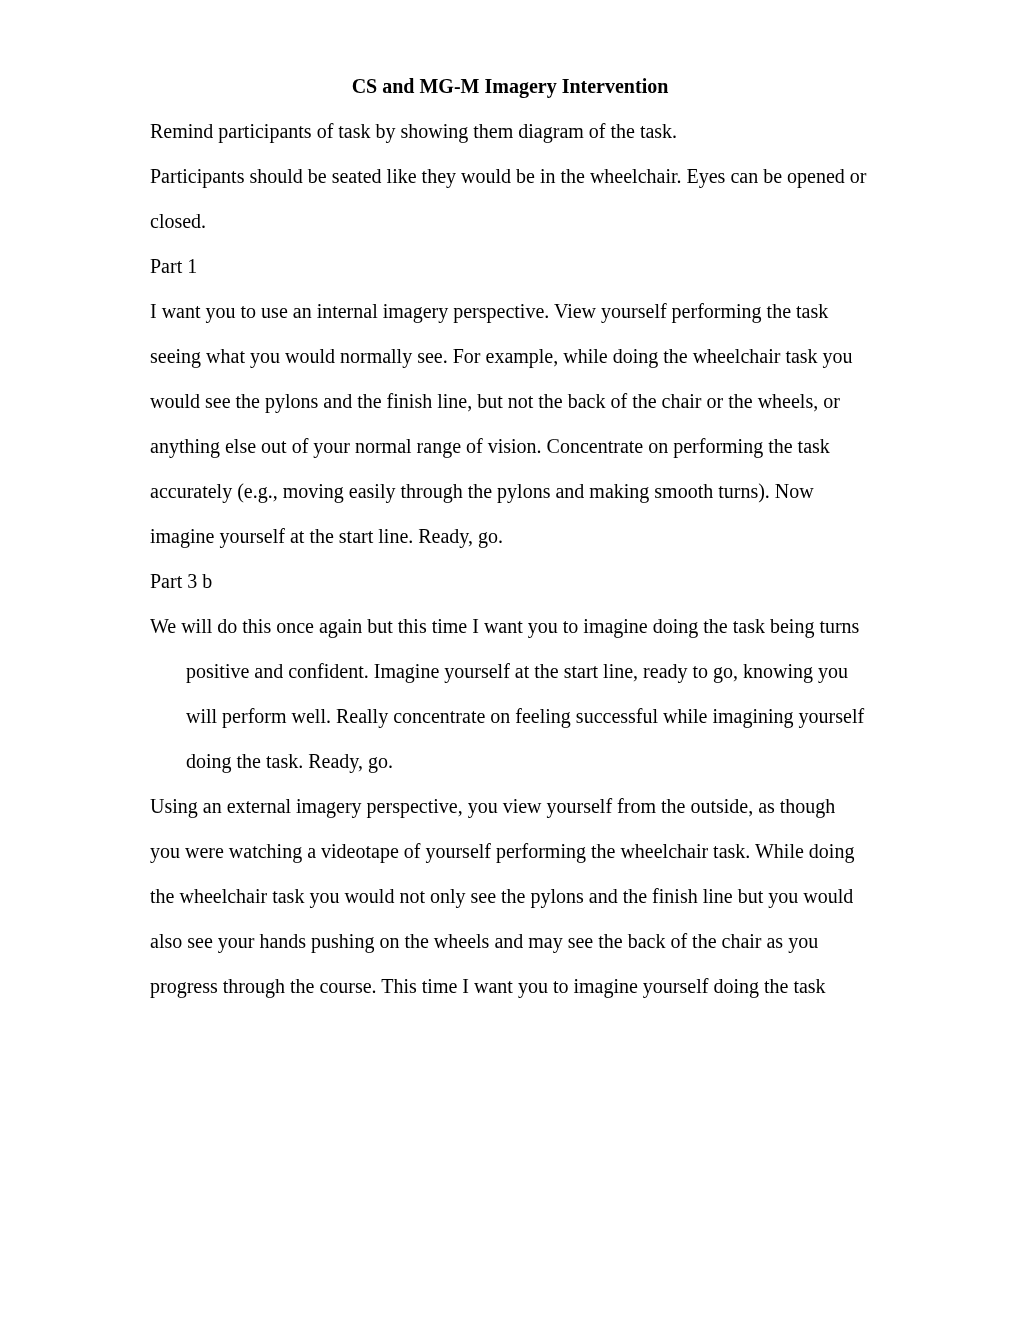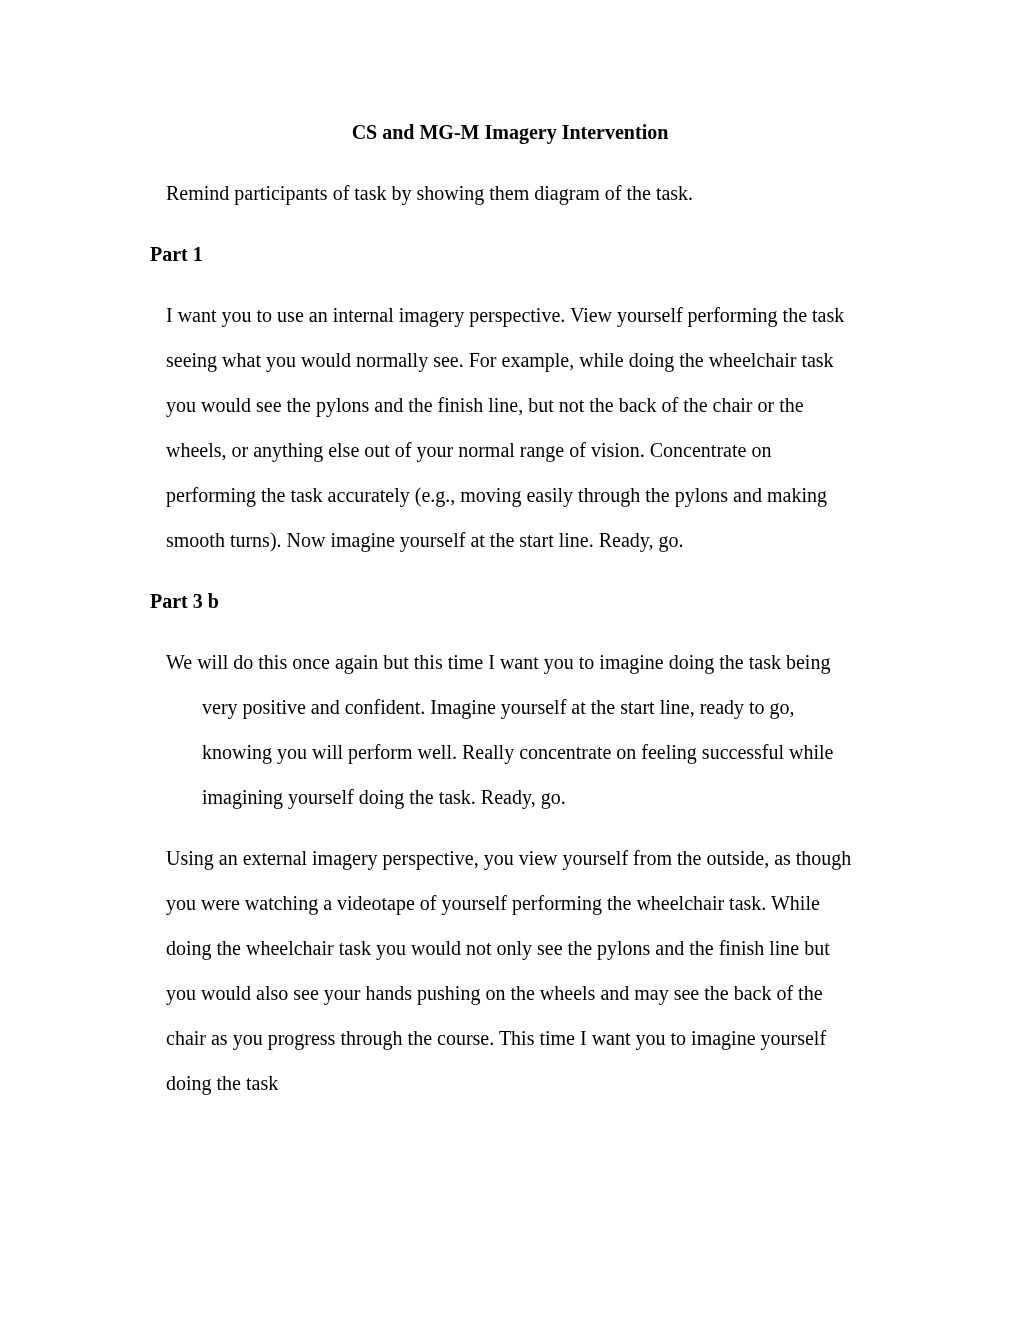--- a/index.html
+++ b/index.html
@@ -5,61 +5,62 @@
   html, body {
     margin: 0;
     padding: 0;
     background: #ffffff;
   }
   .page {
     width: 1020px;
     height: 1320px;
     background: #ffffff;
     box-sizing: border-box;
-    padding: 110px 150px 80px 150px;
+    padding: 64px 150px 80px 150px;
     font-family: "Liberation Serif", "DejaVu Serif", serif;
     font-size: 20px;
     line-height: 45px;
     color: #000000;
     overflow: hidden;
   }
   .doc-title {
     font-size: 20px;
     font-weight: bold;
     text-align: center;
     margin: 0;
     line-height: 45px;
   }
   .para {
-    margin: 16px;
+    margin: 0;
     line-height: 45px;
     text-align: left;
   }
   .heading {
     margin: 0;
-    font-weight: bold;
+    font-weight: normal;
     line-height: 45px;
   }
   .hanging {
     padding-left: 36px;
     text-indent: -36px;
   }
 </style>
 </head>
 <body>
 
 <div class="page">
   <h1 class="doc-title">CS and MG-M Imagery Intervention</h1>
 
   <p class="para">Remind participants of task by showing them diagram of the task.</p>
 
+  <p class="para">Participants should be seated like they would be in the wheelchair. Eyes can be opened or closed.</p>
 
   <p class="heading">Part 1</p>
 
   <p class="para">I want you to use an internal imagery perspective. View yourself performing the task seeing what you would normally see. For example, while doing the wheelchair task you would see the pylons and the finish line, but not the back of the chair or the wheels, or anything else out of your normal range of vision. Concentrate on performing the task accurately (e.g., moving easily through the pylons and making smooth turns). Now imagine yourself at the start line. Ready, go.</p>
 
   <p class="heading">Part 3 b</p>
 
-  <p class="para hanging">We will do this once again but this time I want you to imagine doing the task being very positive and confident. Imagine yourself at the start line, ready to go, knowing you will perform well. Really concentrate on feeling successful while imagining yourself doing the task. Ready, go.</p>
+  <p class="para hanging">We will do this once again but this time I want you to imagine doing the task being turns positive and confident. Imagine yourself at the start line, ready to go, knowing you will perform well. Really concentrate on feeling successful while imagining yourself doing the task. Ready, go.</p>
 
 
   <p class="para">Using an external imagery perspective, you view yourself from the outside, as though you were watching a videotape of yourself performing the wheelchair task. While doing the wheelchair task you would not only see the pylons and the finish line but you would also see your hands pushing on the wheels and may see the back of the chair as you progress through the course. This time I want you to imagine yourself doing the task</p>
 </div>
 
 </body></html>

